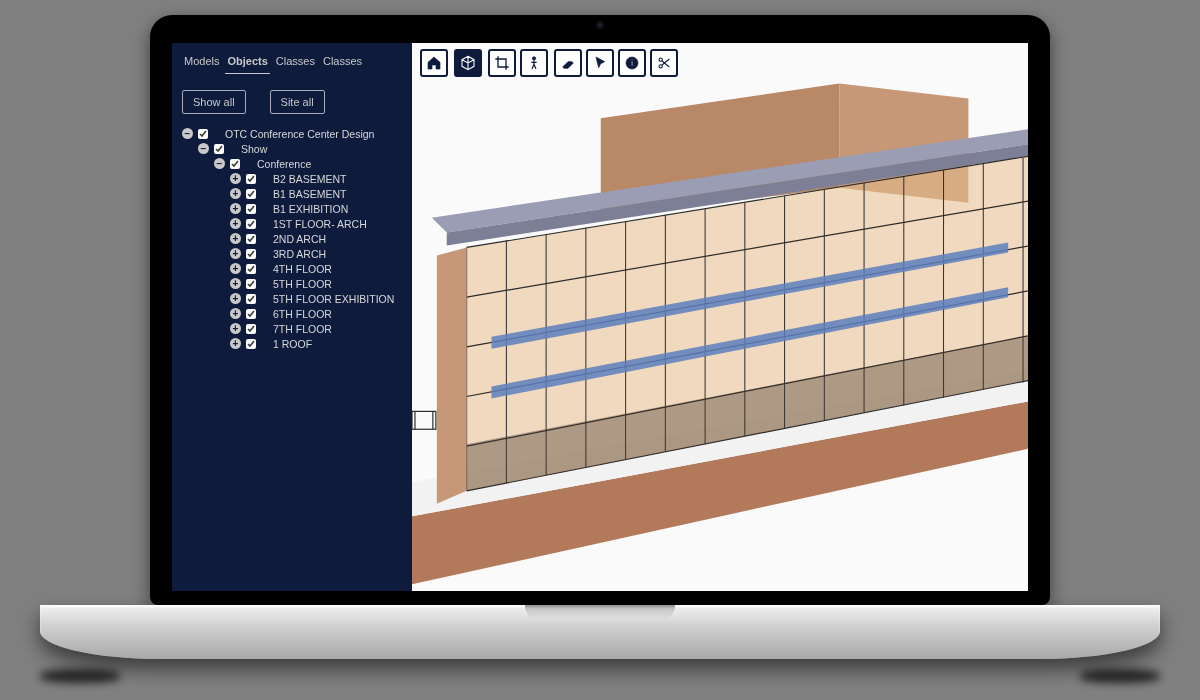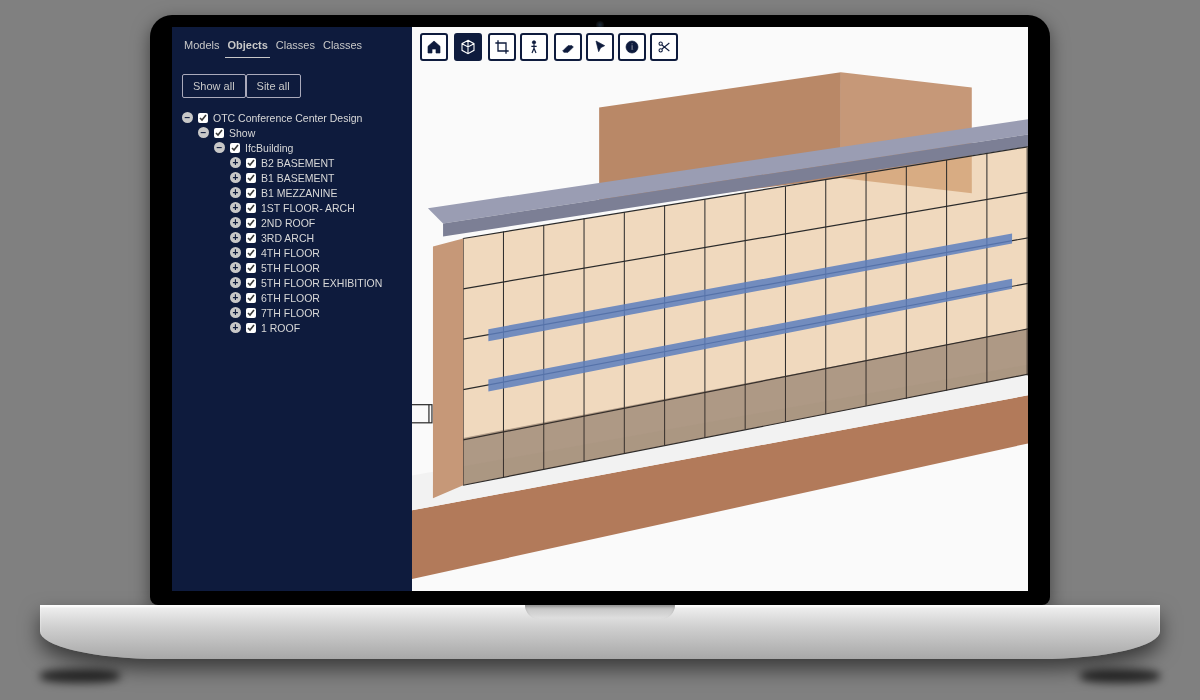--- a/index.html
+++ b/index.html
@@ -17,21 +17,21 @@
     left: 50%;
     top: 15px;
     transform: translateX(-50%);
     width: 900px;
   }
   .laptop-screen {
     width: 900px;
     height: 590px;
     background: #000;
     border-radius: 22px 22px 8px 8px;
-    padding: 12px 22px 14px 22px;
+    padding: 28px 22px 14px 22px;
     position: relative;
     box-shadow: 0 6px 18px rgba(0,0,0,0.5);
   }
   .laptop-camera {
     position: absolute;
     top: 6px;
     left: 50%;
     transform: translateX(-50%);
     width: 8px;
     height: 8px;
@@ -101,21 +101,21 @@
     cursor: pointer;
     font-size: 11px;
     padding: 2px 2px 6px 2px;
   }
   .tab.active {
     border-bottom: 1.5px solid #c8c8c8;
     font-weight: bold;
   }
   .btn-row {
     display: flex;
-    gap: 0;
+    gap: 24px;
     padding: 8px 10px 10px 10px;
   }
   .ghost-btn {
     border: 1px solid #aab;
     color: #c8c8c8;
     background: transparent;
     padding: 5px 10px;
     font-size: 11px;
     cursor: pointer;
     border-radius: 2px;
@@ -145,20 +145,21 @@
   }
   .tree-cb {
     width: 10px;
     height: 10px;
     accent-color: #fff;
     flex-shrink: 0;
   }
   .tree-label {
     font-size: 10.5px;
     color: #d8d8d8;
+    margin-left: 12px;
   }
   .indent-1 { margin-left: 16px; }
   .indent-2 { margin-left: 32px; }
   .indent-3 { margin-left: 48px; }
 
   
   .viewport {
     flex: 1;
     position: relative;
     background: #fafafa;
@@ -241,47 +242,47 @@
             <span class="tree-label">OTC Conference Center Design</span>
           </div>
           <div class="tree-row indent-1">
             <span class="tree-toggle">−</span>
             <input type="checkbox" class="tree-cb" checked="" style="">
             <span class="tree-label">Show</span>
           </div>
           <div class="tree-row indent-2">
             <span class="tree-toggle">−</span>
             <input type="checkbox" class="tree-cb" checked="" style="">
-            <span class="tree-label">IfcBuilding</span>
+            <span class="tree-label">Conference</span>
           </div>
           <div id="storey-container">
               <div class="tree-row indent-3">
                 <span class="tree-toggle">+</span>
                 <input type="checkbox" class="tree-cb" checked="" style="">
                 <span class="tree-label">B2 BASEMENT</span>
               </div>
               <div class="tree-row indent-3">
                 <span class="tree-toggle">+</span>
                 <input type="checkbox" class="tree-cb" checked="" style="">
                 <span class="tree-label">B1 BASEMENT</span>
               </div>
               <div class="tree-row indent-3">
                 <span class="tree-toggle">+</span>
                 <input type="checkbox" class="tree-cb" checked="" style="">
-                <span class="tree-label">B1 MEZZANINE</span>
+                <span class="tree-label">B1 EXHIBITION</span>
               </div>
               <div class="tree-row indent-3">
                 <span class="tree-toggle">+</span>
                 <input type="checkbox" class="tree-cb" checked="" style="">
                 <span class="tree-label">1ST FLOOR- ARCH</span>
               </div>
               <div class="tree-row indent-3">
                 <span class="tree-toggle">+</span>
                 <input type="checkbox" class="tree-cb" checked="" style="">
-                <span class="tree-label">2ND ROOF</span>
+                <span class="tree-label">2ND ARCH</span>
               </div>
               <div class="tree-row indent-3">
                 <span class="tree-toggle">+</span>
                 <input type="checkbox" class="tree-cb" checked="" style="">
                 <span class="tree-label">3RD ARCH</span>
               </div>
               <div class="tree-row indent-3">
                 <span class="tree-toggle">+</span>
                 <input type="checkbox" class="tree-cb" checked="" style="">
                 <span class="tree-label">4TH FLOOR</span>

